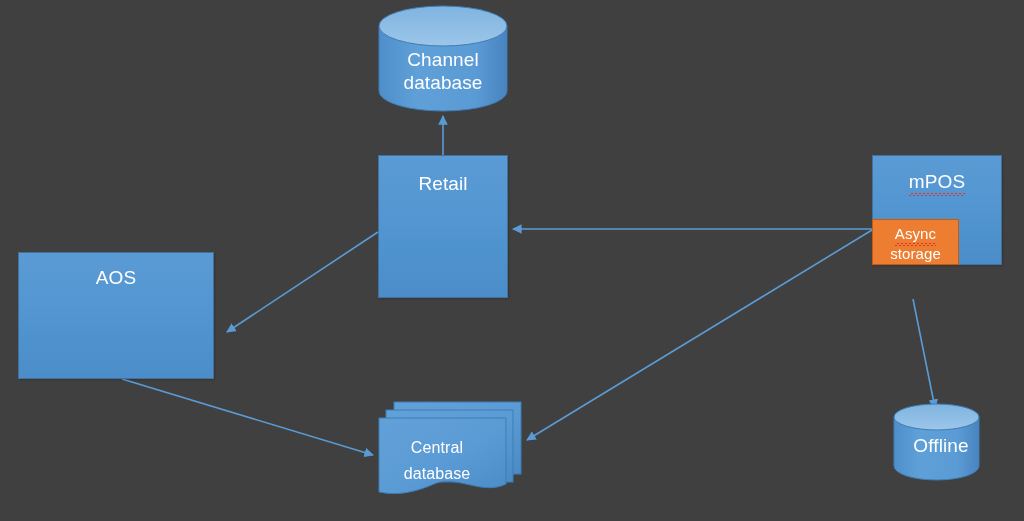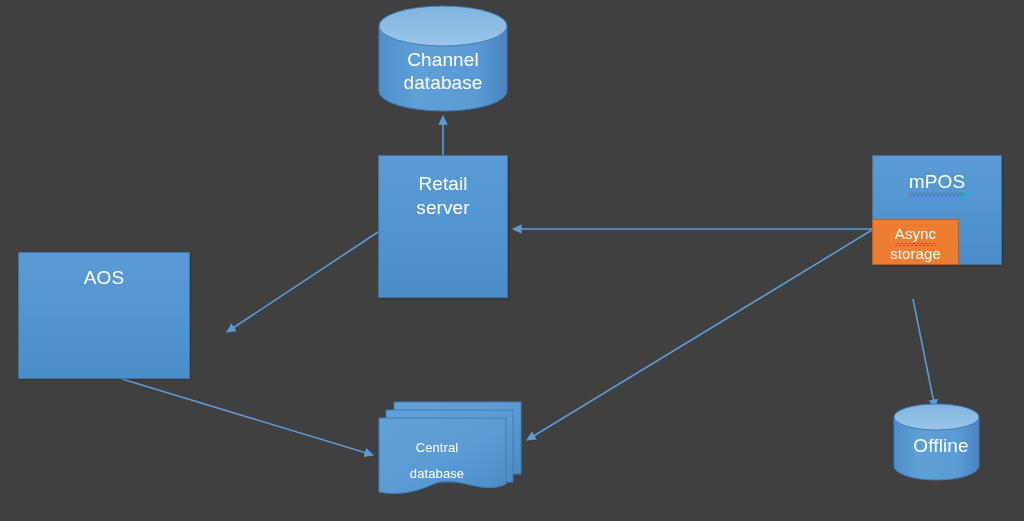--- a/index.html
+++ b/index.html
@@ -70,21 +70,21 @@
   .stack {
     position: absolute;
   }
   .stack svg {
     position: absolute;
     top: 0;
     left: 0;
     overflow: visible;
   }
   .stack .node-label {
-    font-size: 13px;
+    font-size: 16px;
     line-height: 26px;
   }
   
   #connectors {
     position: absolute;
     top: 0;
     left: 0;
     width: 1024px;
     height: 521px;
     pointer-events: none;
@@ -160,24 +160,23 @@
       </defs>
       <path d="M1,21 L1,86 A64,20 0 0 0 129,86 L129,21 Z" fill="url(#cylBody1)" stroke="#3E7CB4" stroke-width="1"></path>
       <ellipse cx="65" cy="21" rx="64" ry="20" fill="url(#cylTop1)" stroke="#3E7CB4" stroke-width="1"></ellipse>
     </svg>
     <div class="node-label" style="top:43px;">Channel</div>
     <div class="node-label" style="top:66px;">database</div>
   </div>
 
   <div class="rect-node" style="left:378px; top:155px; width:130px; height:143px;">
     <div class="node-label" style="top:16px;">Retail</div>
-    <div class="node-label" style="top:40px;">server</div>
-  </div>
-
-  <div class="rect-node" style="left:18px; top:252px; width:172px; height:127px;">
+  </div>
+
+  <div class="rect-node" style="left:18px; top:252px; width:196px; height:127px;">
     <div class="node-label" style="top:13px;">AOS</div>
   </div>
 
   <div class="rect-node" style="left:872px; top:155px; width:130px; height:110px;">
     <div class="node-label" style="top:14px;">
       <span class="squiggle">mPOS</span>
     </div>
 
     <div class="orange-node" style="left:-1px; bottom:-1px; width:87px; height:46px;">
       <div class="node-label" style="top:3px;">

